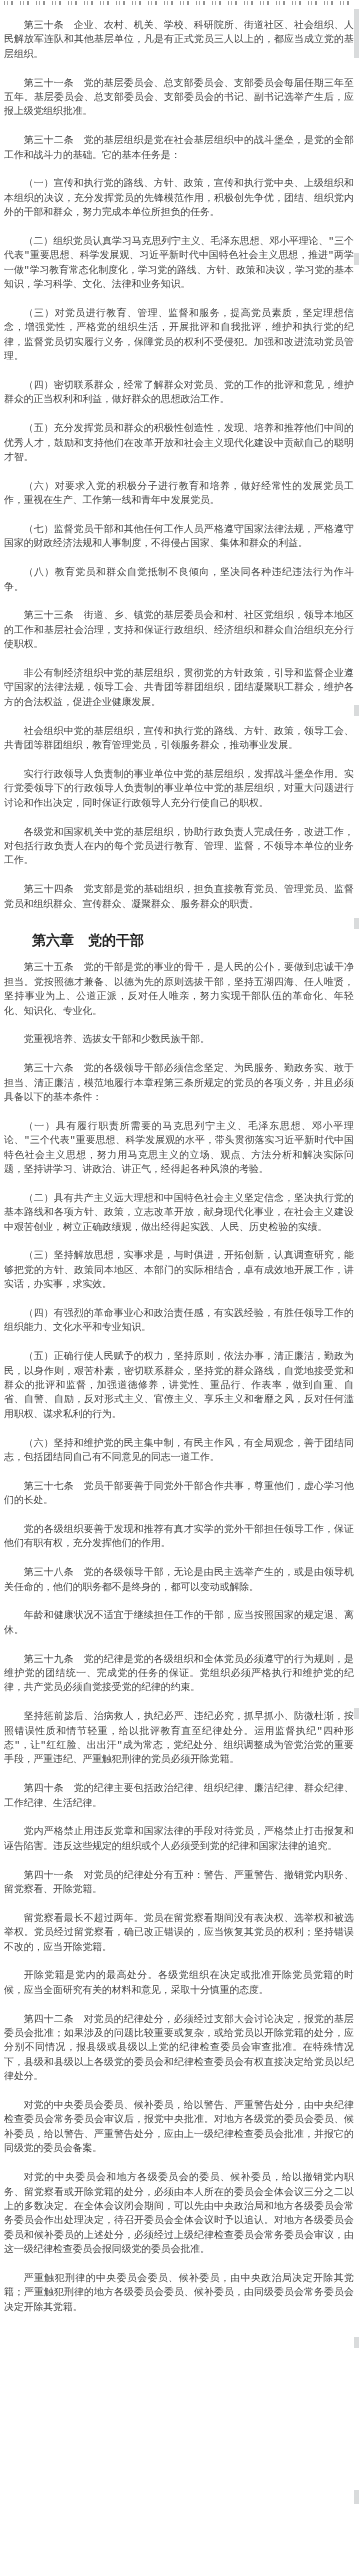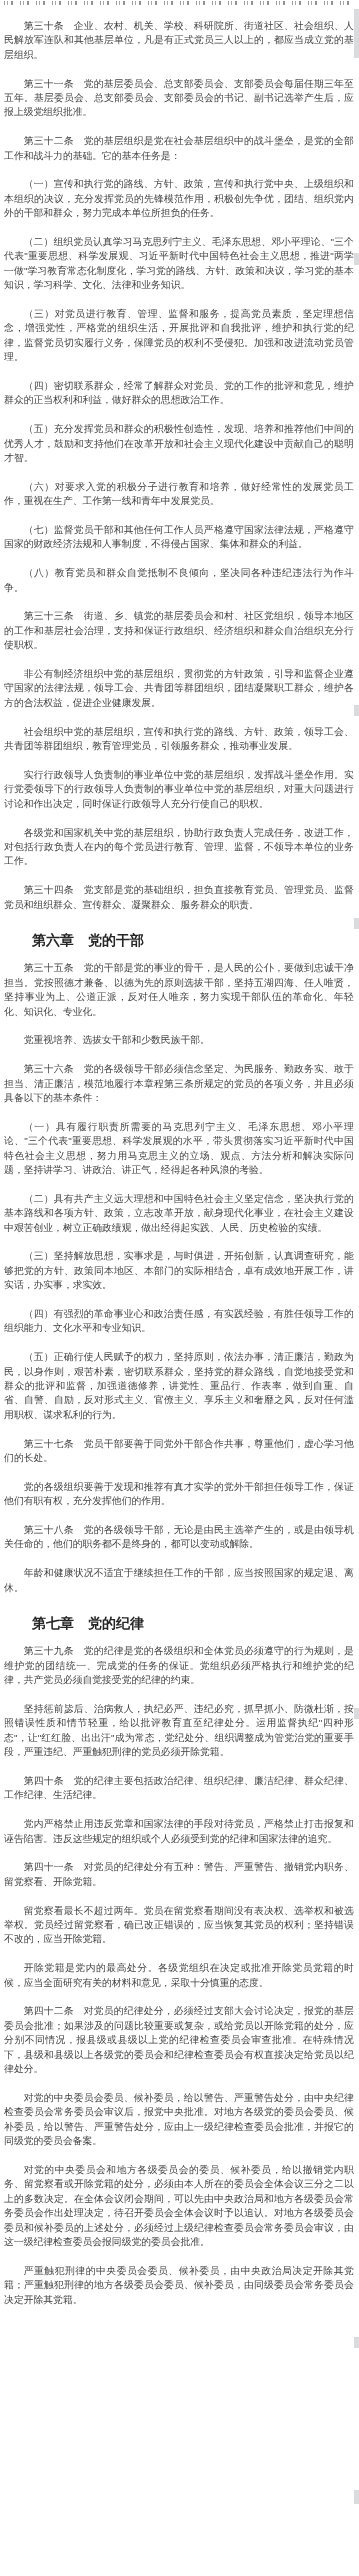--- a/index.html
+++ b/index.html
@@ -27,20 +27,21 @@
     opacity:.75;
     background:repeating-linear-gradient(90deg,
       #7a7a7a 0 1px, transparent 1px 3.1px,
       #8a8a8a 3.1px 3.6px, transparent 3.6px 7.2px,
       #6f6f6f 7.2px 8.8px, transparent 8.8px 12px,
       #808080 12px 12.4px, transparent 12.4px 16px);
   }
   .para{
     margin:14.4px 0;
     text-indent:2em;
+    font-family:Liberation Mono, monospace;
   }
   .chapter{
     margin:20.6px 0 14.4px 0;
     text-indent:2em;
     font-size:14px;
     font-weight:bold;
     color:#262626;
     line-height:14.4px;
   }
   .frag{
@@ -75,25 +76,25 @@
       <p class="para">第三十四条　党支部是党的基础组织，担负直接教育党员、管理党员、监督党员和组织群众、宣传群众、凝聚群众、服务群众的职责。</p>
       <h2 class="chapter">第六章　党的干部</h2>
       <p class="para">第三十五条　党的干部是党的事业的骨干，是人民的公仆，要做到忠诚干净担当。党按照德才兼备、以德为先的原则选拔干部，坚持五湖四海、任人唯贤，坚持事业为上、公道正派，反对任人唯亲，努力实现干部队伍的革命化、年轻化、知识化、专业化。</p>
       <p class="para">党重视培养、选拔女干部和少数民族干部。</p>
       <p class="para">第三十六条　党的各级领导干部必须信念坚定、为民服务、勤政务实、敢于担当、清正廉洁，模范地履行本章程第三条所规定的党员的各项义务，并且必须具备以下的基本条件：</p>
       <p class="para">（一）具有履行职责所需要的马克思列宁主义、毛泽东思想、邓小平理论、"三个代表"重要思想、科学发展观的水平，带头贯彻落实习近平新时代中国特色社会主义思想，努力用马克思主义的立场、观点、方法分析和解决实际问题，坚持讲学习、讲政治、讲正气，经得起各种风浪的考验。</p>
       <p class="para">（二）具有共产主义远大理想和中国特色社会主义坚定信念，坚决执行党的基本路线和各项方针、政策，立志改革开放，献身现代化事业，在社会主义建设中艰苦创业，树立正确政绩观，做出经得起实践、人民、历史检验的实绩。</p>
       <p class="para">（三）坚持解放思想，实事求是，与时俱进，开拓创新，认真调查研究，能够把党的方针、政策同本地区、本部门的实际相结合，卓有成效地开展工作，讲实话，办实事，求实效。</p>
       <p class="para">（四）有强烈的革命事业心和政治责任感，有实践经验，有胜任领导工作的组织能力、文化水平和专业知识。</p>
       <p class="para">（五）正确行使人民赋予的权力，坚持原则，依法办事，清正廉洁，勤政为民，以身作则，艰苦朴素，密切联系群众，坚持党的群众路线，自觉地接受党和群众的批评和监督，加强道德修养，讲党性、重品行、作表率，做到自重、自省、自警、自励，反对形式主义、官僚主义、享乐主义和奢靡之风，反对任何滥用职权、谋求私利的行为。</p>
+      <p class="para">（六）坚持和维护党的民主集中制，有民主作风，有全局观念，善于团结同志，包括团结同自己有不同意见的同志一道工作。</p>
       <p class="para">第三十七条　党员干部要善于同党外干部合作共事，尊重他们，虚心学习他们的长处。</p>
       <p class="para">党的各级组织要善于发现和推荐有真才实学的党外干部担任领导工作，保证他们有职有权，充分发挥他们的作用。</p>
       <p class="para">第三十八条　党的各级领导干部，无论是由民主选举产生的，或是由领导机关任命的，他们的职务都不是终身的，都可以变动或解除。</p>
       <p class="para">年龄和健康状况不适宜于继续担任工作的干部，应当按照国家的规定退、离休。</p>
-      <h2 class="chapter">第七章　党的纪律</h2>
       <p class="para">第三十九条　党的纪律是党的各级组织和全体党员必须遵守的行为规则，是维护党的团结统一、完成党的任务的保证。党组织必须严格执行和维护党的纪律，共产党员必须自觉接受党的纪律的约束。</p>
       <p class="para">坚持惩前毖后、治病救人，执纪必严、违纪必究，抓早抓小、防微杜渐，按照错误性质和情节轻重，给以批评教育直至纪律处分。运用监督执纪"四种形态"，让"红红脸、出出汗"成为常态，党纪处分、组织调整成为管党治党的重要手段，严重违纪、严重触犯刑律的党员必须开除党籍。</p>
       <p class="para">第四十条　党的纪律主要包括政治纪律、组织纪律、廉洁纪律、群众纪律、工作纪律、生活纪律。</p>
       <p class="para">党内严格禁止用违反党章和国家法律的手段对待党员，严格禁止打击报复和诬告陷害。违反这些规定的组织或个人必须受到党的纪律和国家法律的追究。</p>
       <p class="para">第四十一条　对党员的纪律处分有五种：警告、严重警告、撤销党内职务、留党察看、开除党籍。</p>
       <p class="para">留党察看最长不超过两年。党员在留党察看期间没有表决权、选举权和被选举权。党员经过留党察看，确已改正错误的，应当恢复其党员的权利；坚持错误不改的，应当开除党籍。</p>
       <p class="para">开除党籍是党内的最高处分。各级党组织在决定或批准开除党员党籍的时候，应当全面研究有关的材料和意见，采取十分慎重的态度。</p>
       <p class="para">第四十二条　对党员的纪律处分，必须经过支部大会讨论决定，报党的基层委员会批准；如果涉及的问题比较重要或复杂，或给党员以开除党籍的处分，应分别不同情况，报县级或县级以上党的纪律检查委员会审查批准。在特殊情况下，县级和县级以上各级党的委员会和纪律检查委员会有权直接决定给党员以纪律处分。</p>
       <p class="para">对党的中央委员会委员、候补委员，给以警告、严重警告处分，由中央纪律检查委员会常务委员会审议后，报党中央批准。对地方各级党的委员会委员、候补委员，给以警告、严重警告处分，应由上一级纪律检查委员会批准，并报它的同级党的委员会备案。</p>
       <p class="para">对党的中央委员会和地方各级委员会的委员、候补委员，给以撤销党内职务、留党察看或开除党籍的处分，必须由本人所在的委员会全体会议三分之二以上的多数决定。在全体会议闭会期间，可以先由中央政治局和地方各级委员会常务委员会作出处理决定，待召开委员会全体会议时予以追认。对地方各级委员会委员和候补委员的上述处分，必须经过上级纪律检查委员会常务委员会审议，由这一级纪律检查委员会报同级党的委员会批准。</p>

